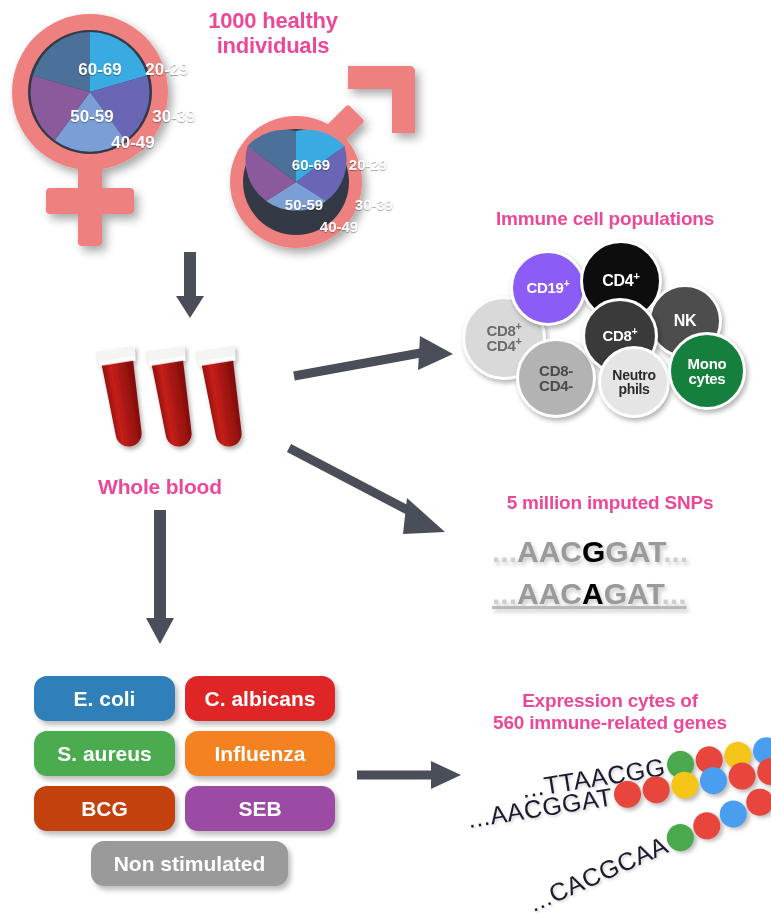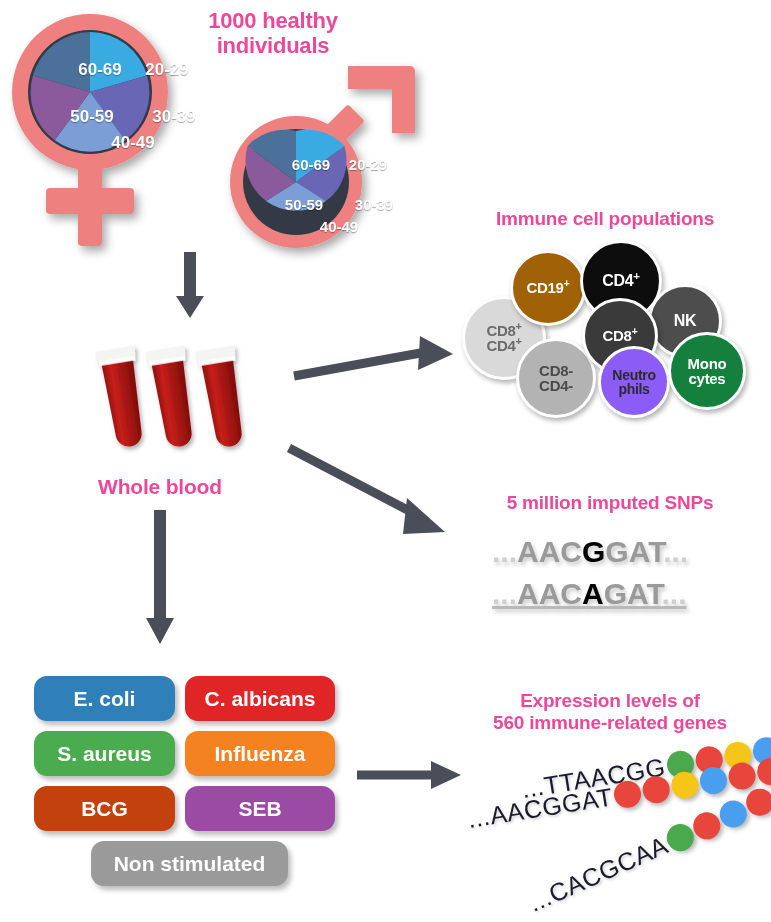--- a/index.html
+++ b/index.html
@@ -230,33 +230,33 @@
   <div class="abs hdr" style="left:450px;top:208px;width:310px;font-size:19px;">Immune cell populations</div>
 
   <div class="cellgrp" style="left:450px;top:240px;width:320px;height:180px;">
 
     <div class="cell" style="left:12px;top:56px;width:84px;height:84px;background:#d9d9d9;color:#6b6b6b;font-size:15px;">
       <span>CD8<sup>+</sup><br>CD4<sup>+</sup></span>
     </div>
     <div class="cell" style="left:66px;top:98px;width:80px;height:80px;background:#b3b3b3;color:#4a4a4a;font-size:15px;">
       <span>CD8-<br>CD4-</span>
     </div>
-    <div class="cell" style="left:60px;top:10px;width:76px;height:76px;background:#a16207;color:#ffffff;font-size:15px;">
+    <div class="cell" style="left:60px;top:10px;width:76px;height:76px;background:#8b5cf6;color:#ffffff;font-size:15px;">
       <span>CD19<sup>+</sup></span>
     </div>
     <div class="cell" style="left:130px;top:0px;width:82px;height:82px;background:#0d0d0d;color:#ffffff;font-size:16px;">
       <span>CD4<sup>+</sup></span>
     </div>
     <div class="cell" style="left:198px;top:44px;width:74px;height:74px;background:#4d4d4d;color:#ffffff;font-size:16px;">
       <span>NK</span>
     </div>
     <div class="cell" style="left:132px;top:58px;width:76px;height:76px;background:#3a3a3a;color:#ffffff;font-size:15px;">
       <span>CD8<sup>+</sup></span>
     </div>
-    <div class="cell" style="left:148px;top:106px;width:72px;height:72px;background:#8b5cf6;color:#2b2b2b;font-size:14px;">
+    <div class="cell" style="left:148px;top:106px;width:72px;height:72px;background:#e5e5e5;color:#2b2b2b;font-size:14px;">
       <span>Neutro<br>phils</span>
     </div>
     <div class="cell" style="left:218px;top:92px;width:78px;height:78px;background:#15803d;color:#ffffff;font-size:15px;">
       <span>Mono<br>cytes</span>
     </div>
   </div>
 
   <div class="abs hdr" style="left:460px;top:492px;width:300px;font-size:19px;">5 million imputed SNPs</div>
 
   <div class="snp-line" style="left:492px;top:535px;font-size:30px;">
@@ -282,21 +282,21 @@
   <div class="stim" style="left:185px;top:786px;width:150px;height:45px;background:#9c4ba5;font-size:21px;">SEB</div>
 
   <div class="stim" style="left:91px;top:841px;width:197px;height:45px;background:#9a9a9a;font-size:21px;">Non stimulated</div>
 
   <svg class="arrow" style="left:355px;top:755px;" width="110" height="40" viewBox="0 0 110 40">
     <line x1="2" y1="20" x2="82" y2="20" stroke="#4a4e59" stroke-width="9"></line>
     <polygon points="76,6 106,20 76,34" fill="#4a4e59"></polygon>
   </svg>
 
   <div class="abs hdr" style="left:455px;top:690px;width:310px;font-size:19px;">
-    <div>Expression levels of</div>
+    <div>Expression cytes of</div>
     <div>560 immune-related genes</div>
   </div>
 
   <div class="strand" style="left:522px;top:775px;transform:rotate(-9deg);">
     <span class="seq" style="font-size:25px;">...TTAACGG</span>
     <span class="bead" style="background:#49a94c;"></span>
     <span class="bead" style="background:#e8453c;"></span>
     <span class="bead" style="background:#f5c518;"></span>
     <span class="bead" style="background:#4a9ef0;"></span>
 

